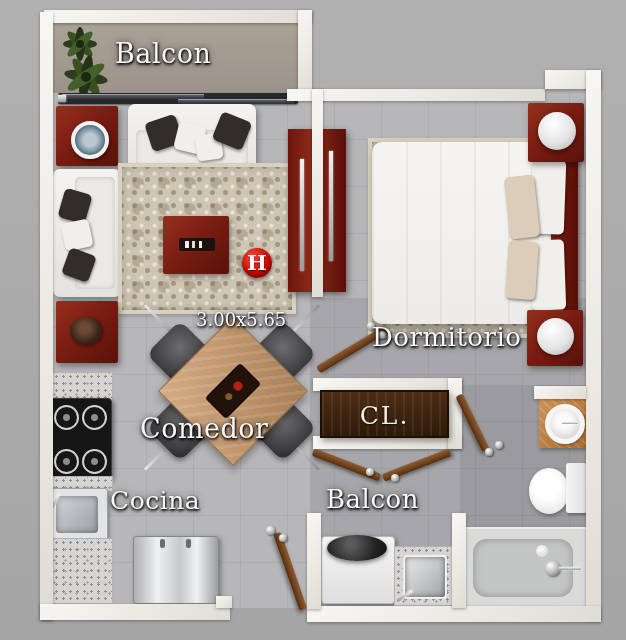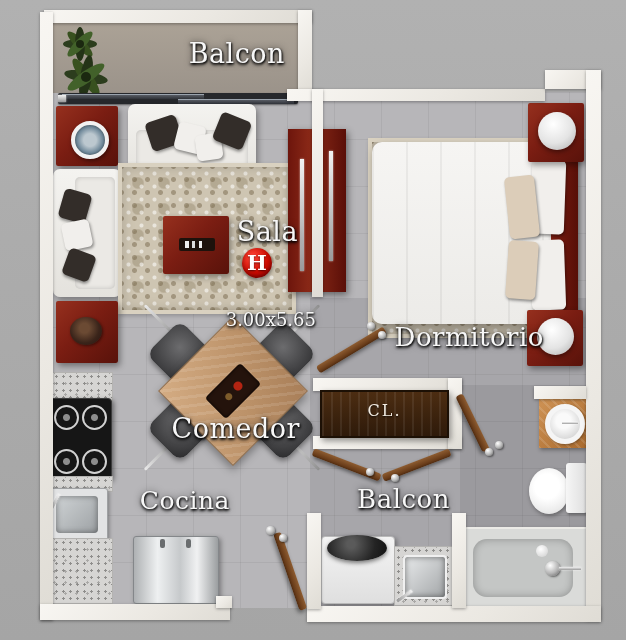--- a/index.html
+++ b/index.html
@@ -72,30 +72,30 @@
     background-image:repeating-linear-gradient(45deg,rgba(255,255,255,.12) 0 2px,transparent 2px 7px),
                      linear-gradient(135deg,#cf9355 0%,#aa6b2e 100%);
     box-shadow:1px 2px 4px rgba(0,0,0,.35);}
   .vsink{border-radius:50%;border:5px solid #f5f5f5;background:radial-gradient(circle at 45% 40%,#fafafa 30%,#dcdcdc 70%,#bfbfbf);box-shadow:1px 1px 3px rgba(0,0,0,.35);}
   .bowl{border-radius:50%;border:4px solid #f2f2f2;
         background:radial-gradient(circle,#bcc8cf 30%,#70899a 60%,#394a53 80%);
         box-shadow:1px 2px 4px rgba(0,0,0,.45);}
   .slider{background:#26282c;border-radius:2px;box-shadow:0 1px 2px rgba(0,0,0,.5);}
   .glass{position:absolute;height:4px;background:linear-gradient(180deg,#585c64,#2f3238);border-top:1px solid #9aa3ad;}
   
-  .lbl{color:#f7f7f7;text-align:right;line-height:1.05;
+  .lbl{color:#f7f7f7;text-align:left;line-height:1.05;
        text-shadow:0 2px 3px rgba(0,0,0,.85),0 0 7px rgba(0,0,0,.55),1px 1px 2px rgba(0,0,0,.8);}
   .nm{font-size:26px;letter-spacing:.5px;display:block;}
   .nm-lg{font-size:27px;}
   .dm{font-size:17px;display:block;margin-top:1px;}
   .badge{border-radius:50%;text-align:center;
        background:radial-gradient(circle at 35% 30%,#ff4638 0%,#cd0b00 55%,#850000 100%);
        box-shadow:0 2px 4px rgba(0,0,0,.5),inset 0 -2px 4px rgba(0,0,0,.35);}
   .badge span{color:#fff;font-size:21px;font-weight:bold;line-height:30px;text-shadow:0 1px 2px rgba(0,0,0,.6);}
-  .cl-label{color:#f3ece2;font-size:16px;letter-spacing:2px;text-align:center;
+  .cl-label{color:#f3ece2;font-size:25px;letter-spacing:2px;text-align:center;
        text-shadow:0 1px 2px rgba(0,0,0,.8);}
 </style>
 </head>
 <body>
 
 <div class="stage">
 
   <div class="abs floor-main" style="left:52px;top:92px;width:534px;height:516px;"></div>
   <div class="abs shade" style="left:310px;top:298px;width:276px;height:310px;"></div>
   <div class="abs shade2" style="left:460px;top:385px;width:126px;height:223px;"></div>
@@ -270,23 +270,20 @@
   <div class="abs knob" style="left:495px;top:441px;width:8px;height:8px;"></div>
 
   <div class="abs door" style="left:277px;top:529px;width:81px;transform:rotate(71deg);"></div>
   <div class="abs knob" style="left:266px;top:526px;width:9px;height:9px;"></div>
   <div class="abs knob" style="left:279px;top:534px;width:8px;height:8px;"></div>
 
   <div class="abs lbl" style="left:115px;top:40px;width:170px;">
     <span class="nm nm-lg">Balcon</span>
   </div>
 
-  <div class="abs lbl" style="left:218px;top:218px;width:80px;">
-    <span class="nm nm-lg">Sala</span>
-  </div>
   <div class="abs badge" style="left:242px;top:248px;width:30px;height:30px;">
     <span>H</span>
   </div>
   <div class="abs lbl" style="left:196px;top:310px;width:120px;">
     <span class="dm" style="font-size:18px;">3.00x5.65</span>
   </div>
 
   <div class="abs lbl" style="left:372px;top:324px;width:172px;">
     <span class="nm">Dormitorio</span>
   </div>

